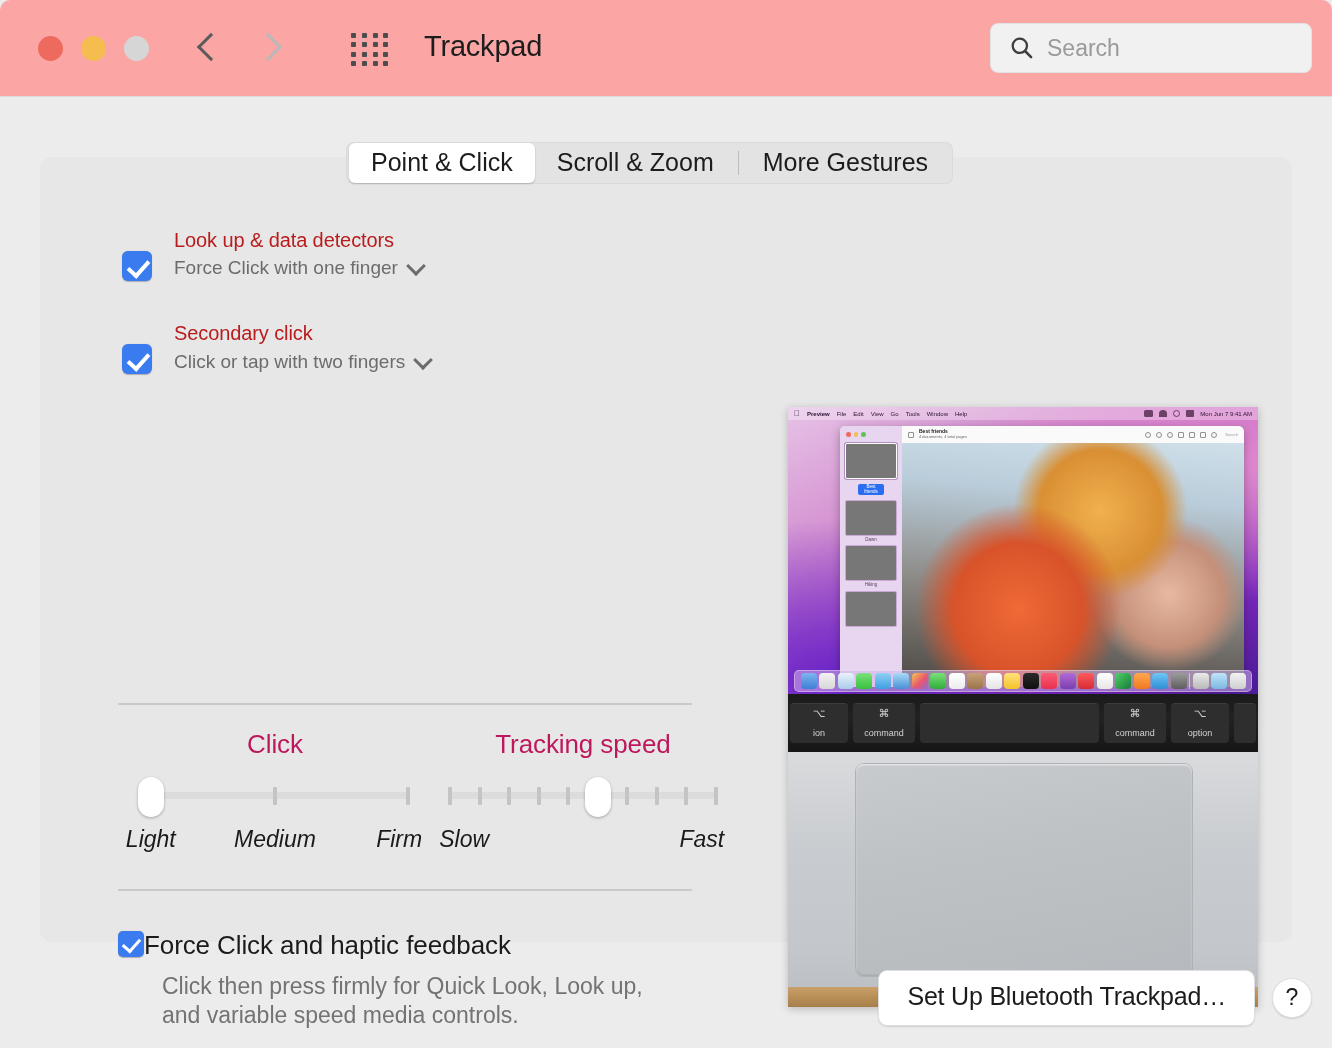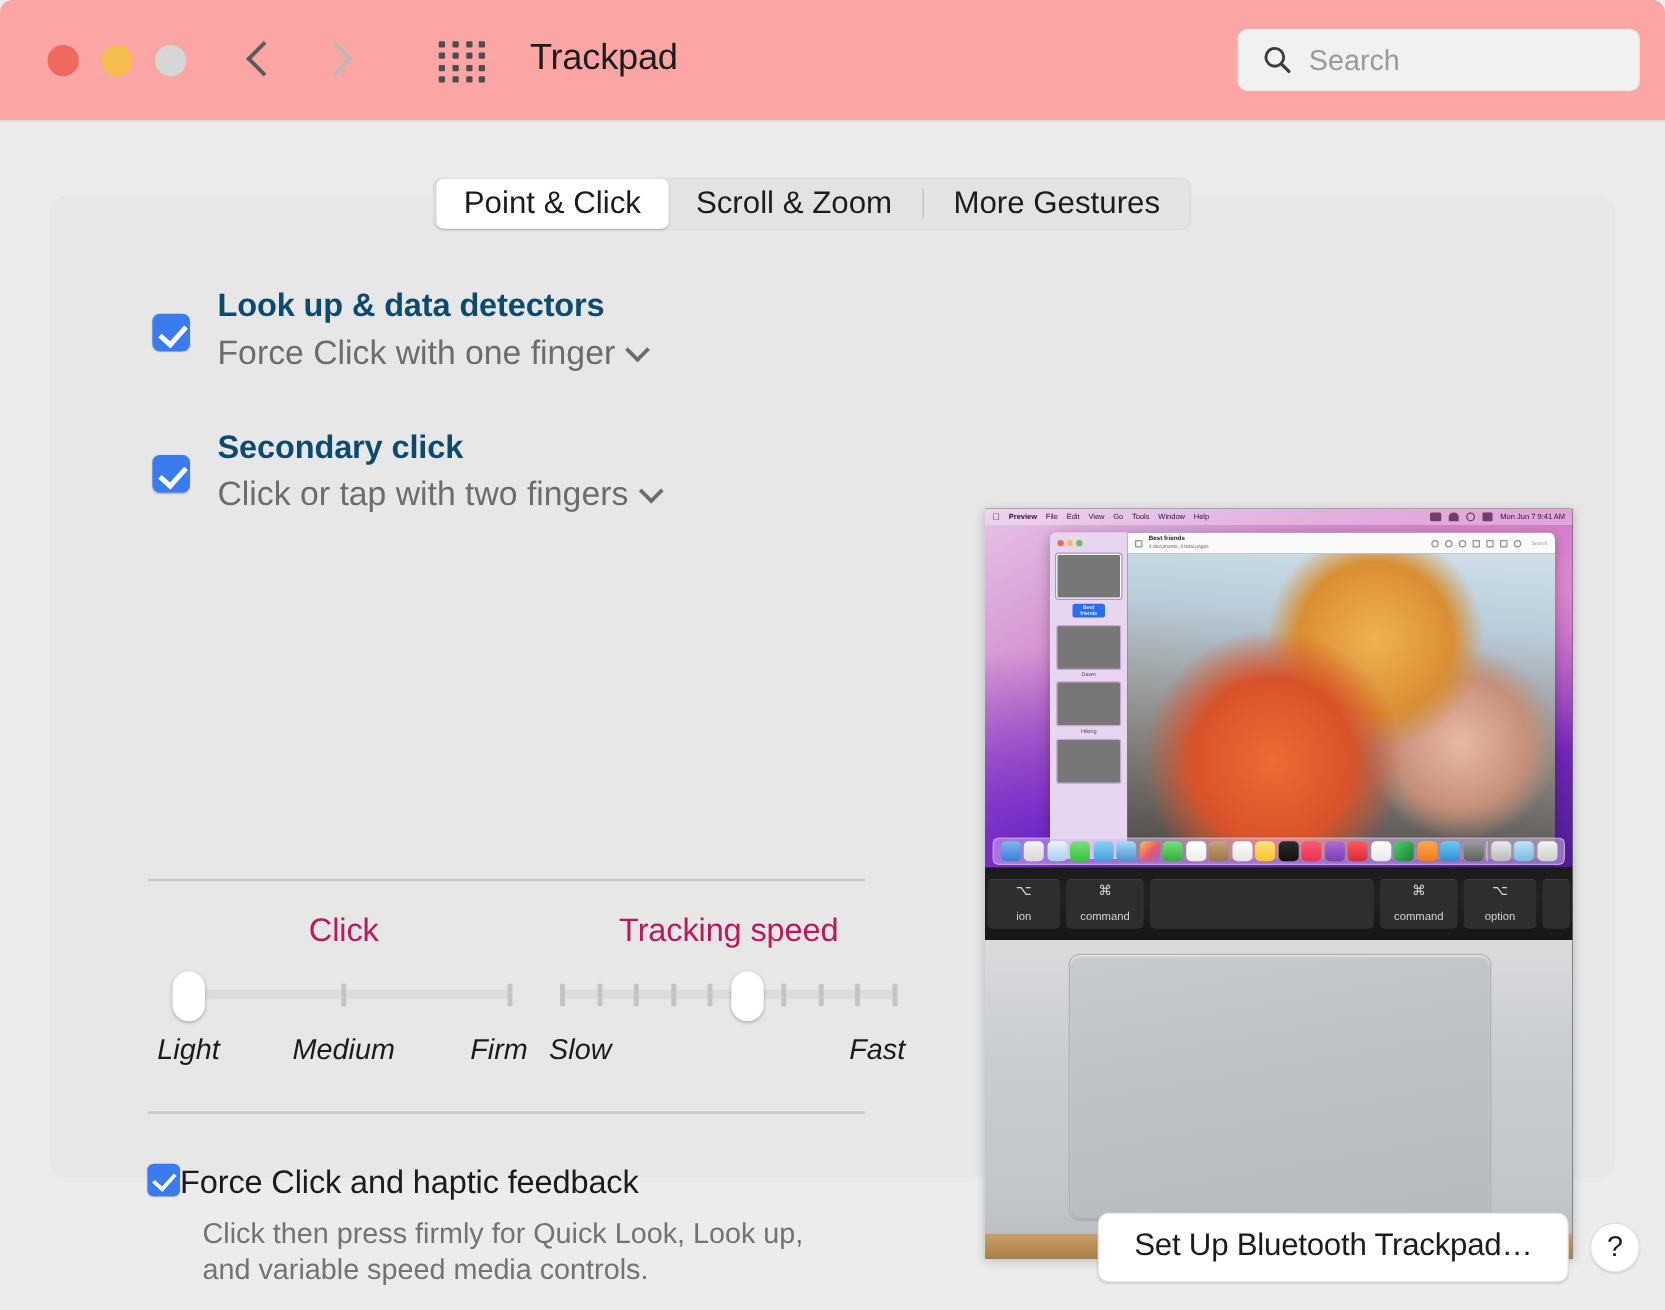--- a/index.html
+++ b/index.html
@@ -201,28 +201,27 @@
   }
   .cbox.small::after {
     left: 8px; top: 4px;
     width: 8px; height: 14px;
     border-right-width: 3.5px;
     border-bottom-width: 3.5px;
   }
 
   .opt-text { margin-left: 22px; }
   .opt-title {
-    font-size: 26px;
-    color: #0c4a6e;
+    font-size: 20px;
+    color: #b91c1c;
     line-height: 1.32;
     letter-spacing: -0.1px;
-    font-weight: bold;
   }
   .opt-sub {
-    font-size: 27px;
+    font-size: 19px;
     color: #6c6c6c;
     line-height: 1.42;
     display: flex;
     align-items: center;
     gap: 10px;
     margin-top: 2px;
     text-align: center;
   }
   .caret {
     display: inline-block;

